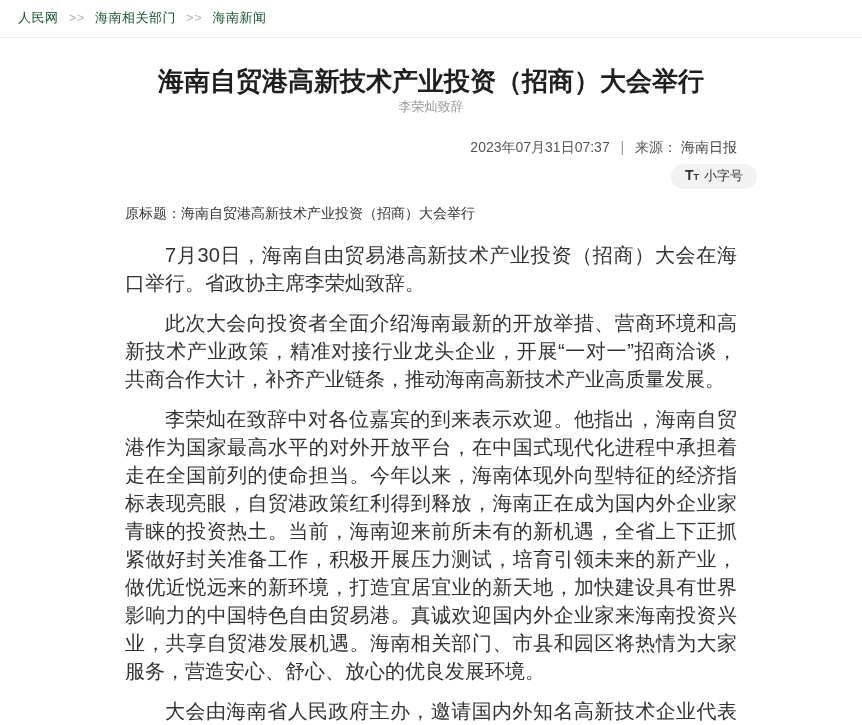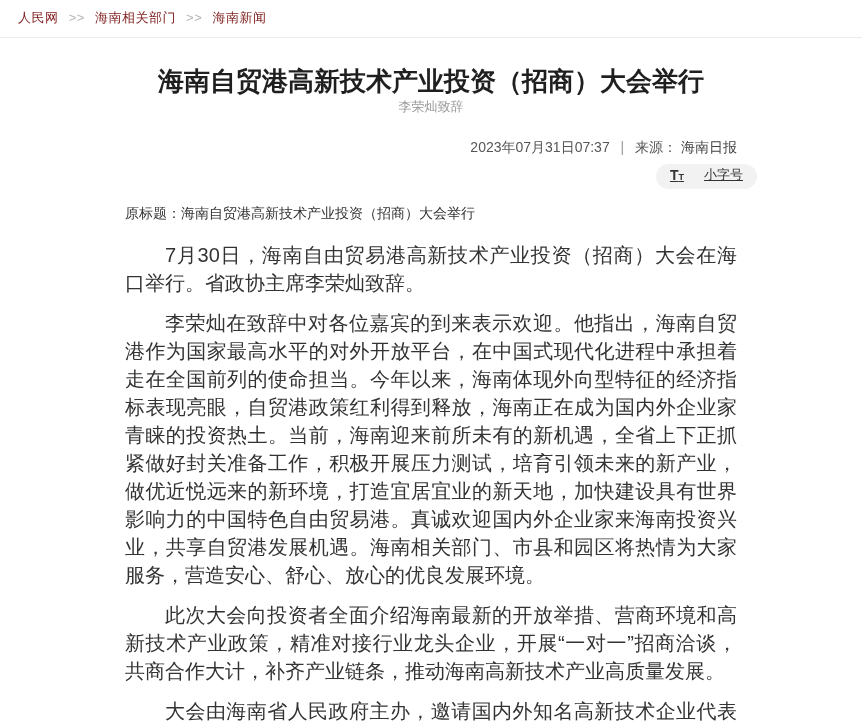--- a/index.html
+++ b/index.html
@@ -10,21 +10,21 @@
     font-family: "Liberation Sans", "DejaVu Sans", sans-serif;
     color: #333333;
   }
   .breadcrumb {
     padding: 9px 18px 10px 18px;
     font-size: 13px;
     color: #9a9a9a;
     border-bottom: 1px solid #ececec;
     letter-spacing: 0.5px;
   }
-  .crumb { cursor: pointer; color: #7f1d1d; font-family: Liberation Serif, serif; }
+  .crumb { cursor: pointer; color: #14532d; font-family: Liberation Serif, serif; }
   .sep { margin: 0 6px; color: #b5b5b5; }
   .content { width: 612px; margin: 0 auto; }
   h1.title {
     margin: 26px 0 0 0;
     text-align: center;
     font-size: 26px;
     line-height: 34px;
     font-weight: bold;
     color: #1f1f1f;
   }
@@ -42,30 +42,29 @@
   .meta-sep { margin: 0 7px; color: #999999; }
   .source-link { cursor: pointer; color: #444444; }
   .toolbar {
     margin-top: 7px;
     margin-right: -20px;
     display: flex;
     justify-content: flex-end;
   }
   .fontsize-btn {
     display: inline-flex;
-    align-items: flex-start;
-    gap: 20px;
+    align-items: center;
+    gap: 5px;
     background: #f2f2f2;
     border-radius: 13px;
     padding: 4px 14px 5px 14px;
     font-size: 13px;
     color: #333333;
     cursor: pointer;
     line-height: 14px;
-    text-decoration: underline;
   }
   .t-big { font-size: 14px; font-weight: bold; }
   .t-small { font-size: 9px; font-weight: bold; }
   article { margin-top: 12px; }
   article p {
     font-size: 20px;
     line-height: 28px;
     text-indent: 2em;
     margin: 12px 0;
     color: #333333;
@@ -109,20 +108,20 @@
       <span class="fontsize-btn">
         <span><span class="t-big">T</span><span class="t-small">T</span></span>
         <span>小字号</span>
       </span>
     </div>
 
     <article>
       <p class="orig"><span>原标题：</span><span>海南自贸港高新技术产业投资（招商）大会举行</span></p>
 
       <p>7月30日，海南自由贸易港高新技术产业投资（招商）大会在海口举行。省政协主席李荣灿致辞。</p>
+      <p>此次大会向投资者全面介绍海南最新的开放举措、营商环境和高新技术产业政策，精准对接行业龙头企业，开展“一对一”招商洽谈，共商合作大计，补齐产业链条，推动海南高新技术产业高质量发展。</p>
       <p>李荣灿在致辞中对各位嘉宾的到来表示欢迎。他指出，海南自贸港作为国家最高水平的对外开放平台，在中国式现代化进程中承担着走在全国前列的使命担当。今年以来，海南体现外向型特征的经济指标表现亮眼，自贸港政策红利得到释放，海南正在成为国内外企业家青睐的投资热土。当前，海南迎来前所未有的新机遇，全省上下正抓紧做好封关准备工作，积极开展压力测试，培育引领未来的新产业，做优近悦远来的新环境，打造宜居宜业的新天地，加快建设具有世界影响力的中国特色自由贸易港。真诚欢迎国内外企业家来海南投资兴业，共享自贸港发展机遇。海南相关部门、市县和园区将热情为大家服务，营造安心、舒心、放心的优良发展环境。</p>
-      <p>此次大会向投资者全面介绍海南最新的开放举措、营商环境和高新技术产业政策，精准对接行业龙头企业，开展“一对一”招商洽谈，共商合作大计，补齐产业链条，推动海南高新技术产业高质量发展。</p>
       <p>大会由海南省人民政府主办，邀请国内外知名高新技术企业代表和海南各厅局、市县、自贸港重点园区代表约800人参加，共签署55个合作协议，协议投资规模约126亿元，涵盖生物医药、石化新材料、高端食品加工等先进制造业细分领域。</p>
 
     </article>
 
   </div>
 </div>
 
 </body></html>

